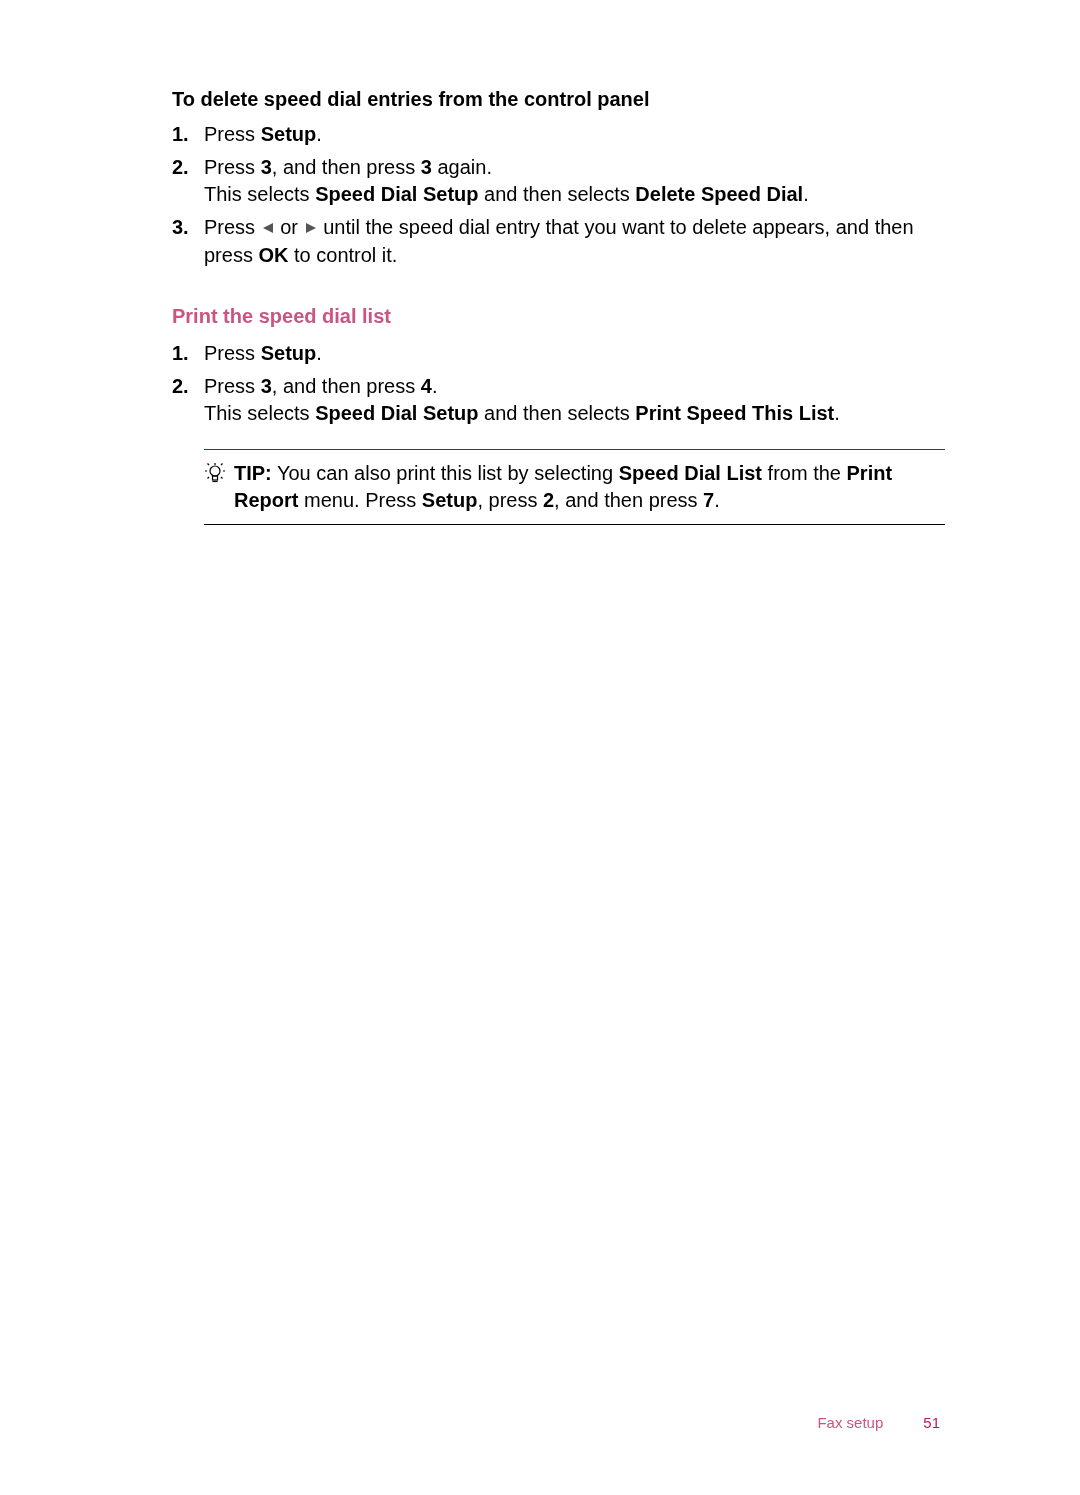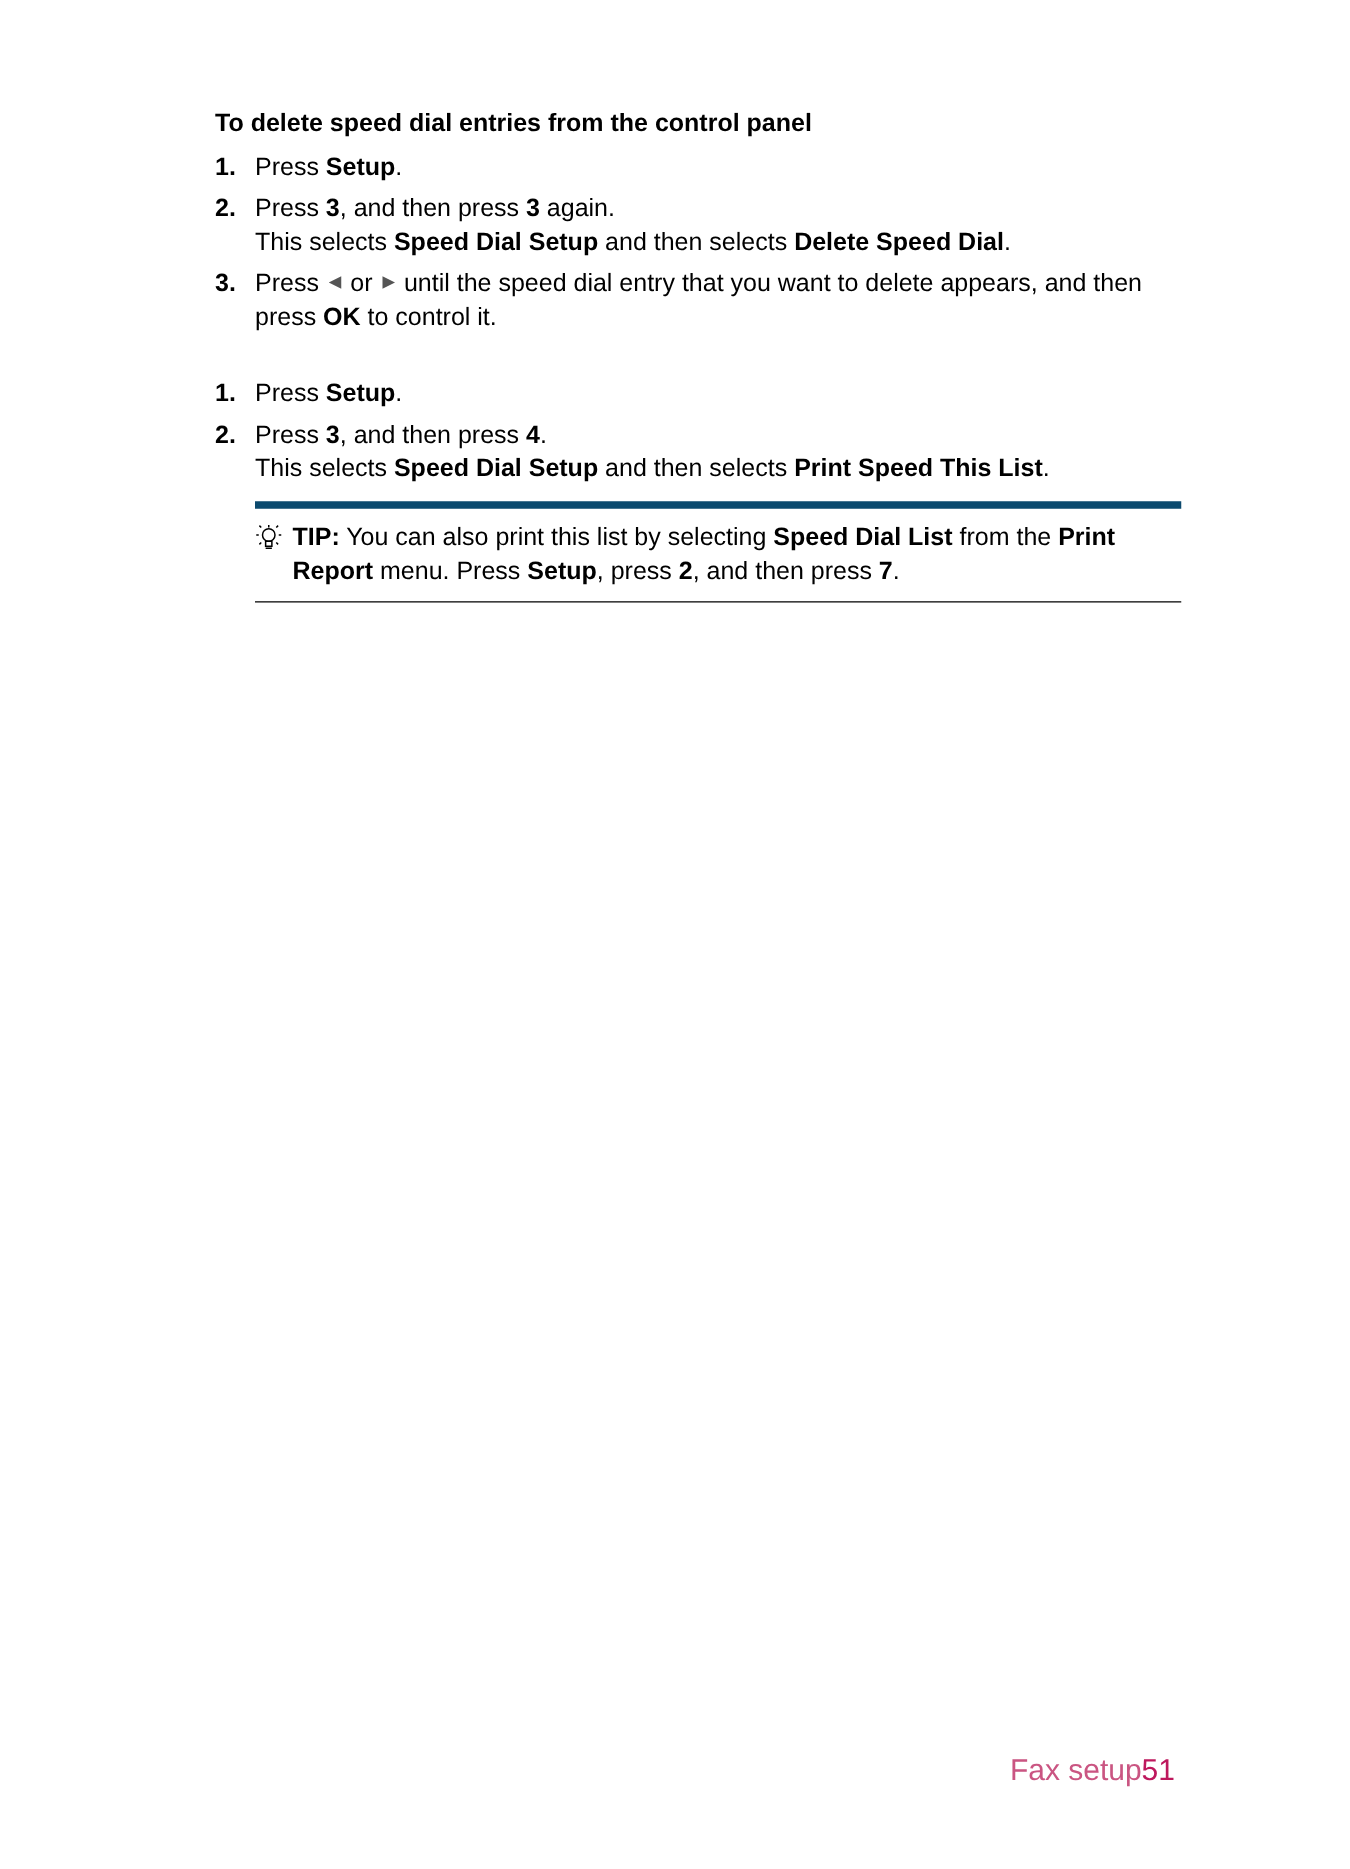--- a/index.html
+++ b/index.html
@@ -39,43 +39,44 @@
     }
     .accent-heading {
       color: #ca5582;
       font-weight: bold;
       margin-bottom: 10px;
     }
     .para {
       margin-bottom: 30px;
     }
     .tip-box {
-      border-top: 6px solid #0c4a6e;
+      border-top: 1px solid #0c4a6e;
       border-bottom: 1px solid #000;
-      margin-top: 12px;
+      margin-top: 22px;
       margin-left: 32px;
       padding: 10px 0 10px 0;
       display: flex;
       align-items: flex-start;
     }
     .tip-icon {
       width: 22px;
       height: 22px;
       flex-shrink: 0;
       margin-right: 8px;
       margin-top: 2px;
     }
     .tip-text { flex: 1; }
     .footer {
       position: absolute;
       bottom: 62px;
       right: 140px;
-      font-size: 24px;
+      font-size: 15px;
       display: flex;
       align-items: baseline;
+      gap: 40px;
     }
     .footer-label { color: #ca5582; }
     .footer-pagenum { color: #be185d; }
     b { font-weight: bold; }
     .arrow-icon {
       display: inline-block;
       vertical-align: middle;
     }
   </style>
 </head>
@@ -103,20 +104,21 @@
       <span class="body">
         <span>Press </span><span class="arrow-icon"><svg width="14" height="14" viewBox="0 0 14 14">
               <polygon points="2,7 12,2 12,12" fill="#555"></polygon>
             </svg></span><span> or </span><span class="arrow-icon"><svg width="14" height="14" viewBox="0 0 14 14">
               <polygon points="12,7 2,2 2,12" fill="#555"></polygon>
             </svg></span><span> until the speed dial entry that you want to delete appears, and then press </span><b>OK</b><span> to control it.</span>
       </span>
     </li>
   </ol>
 
+  <div class="accent-heading">Print the speed dial list</div>
 
   <ol class="steps" style="margin-bottom:0;">
     <li>
       <span class="num">1.</span>
       <span class="body">
         <span>Press </span><b>Setup</b><span>.</span>
       </span>
     </li>
     <li>
       <span class="num">2.</span>

